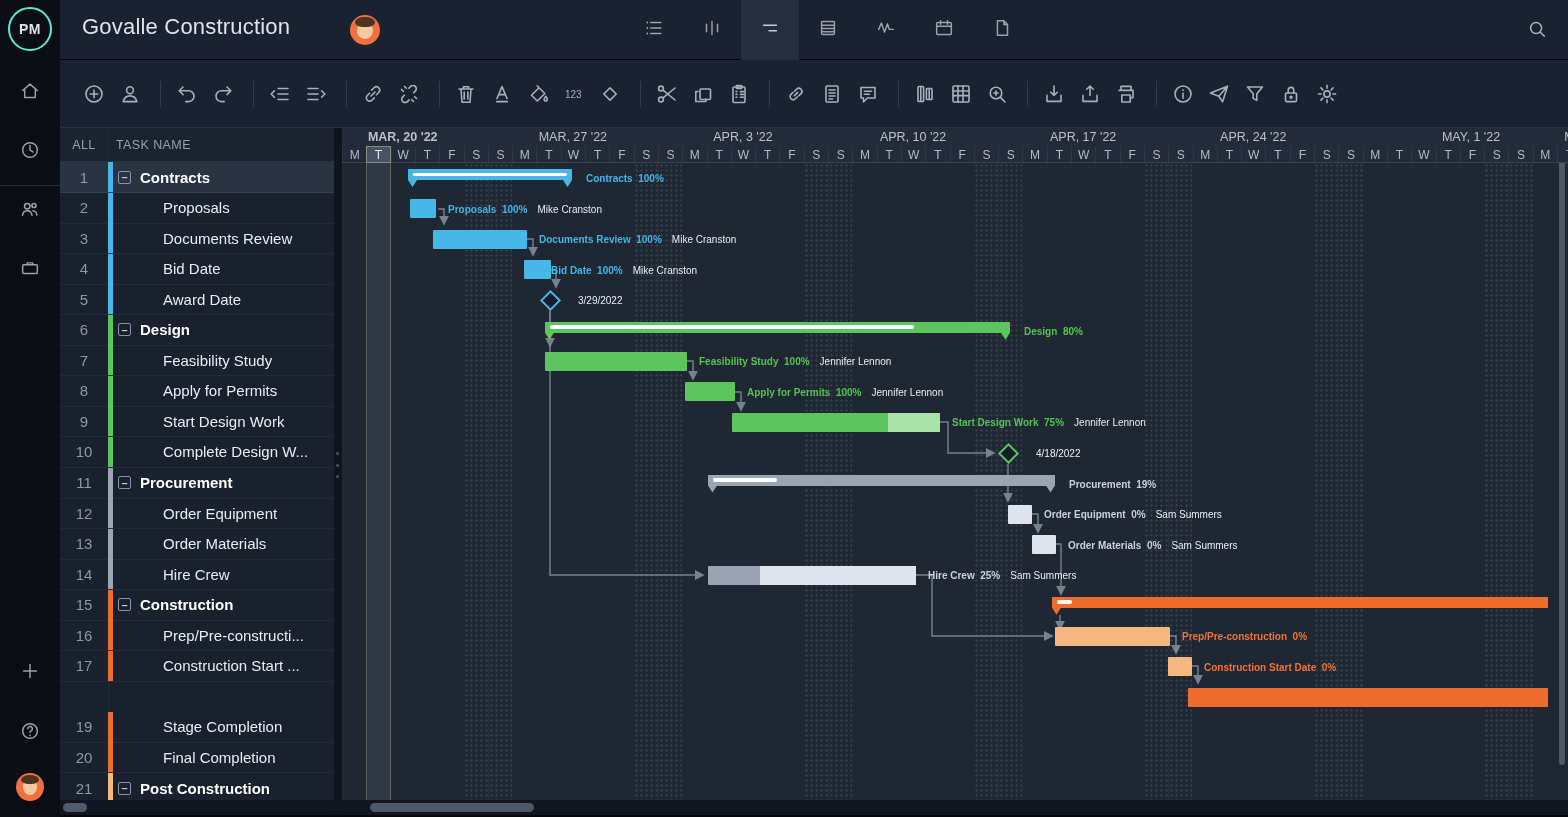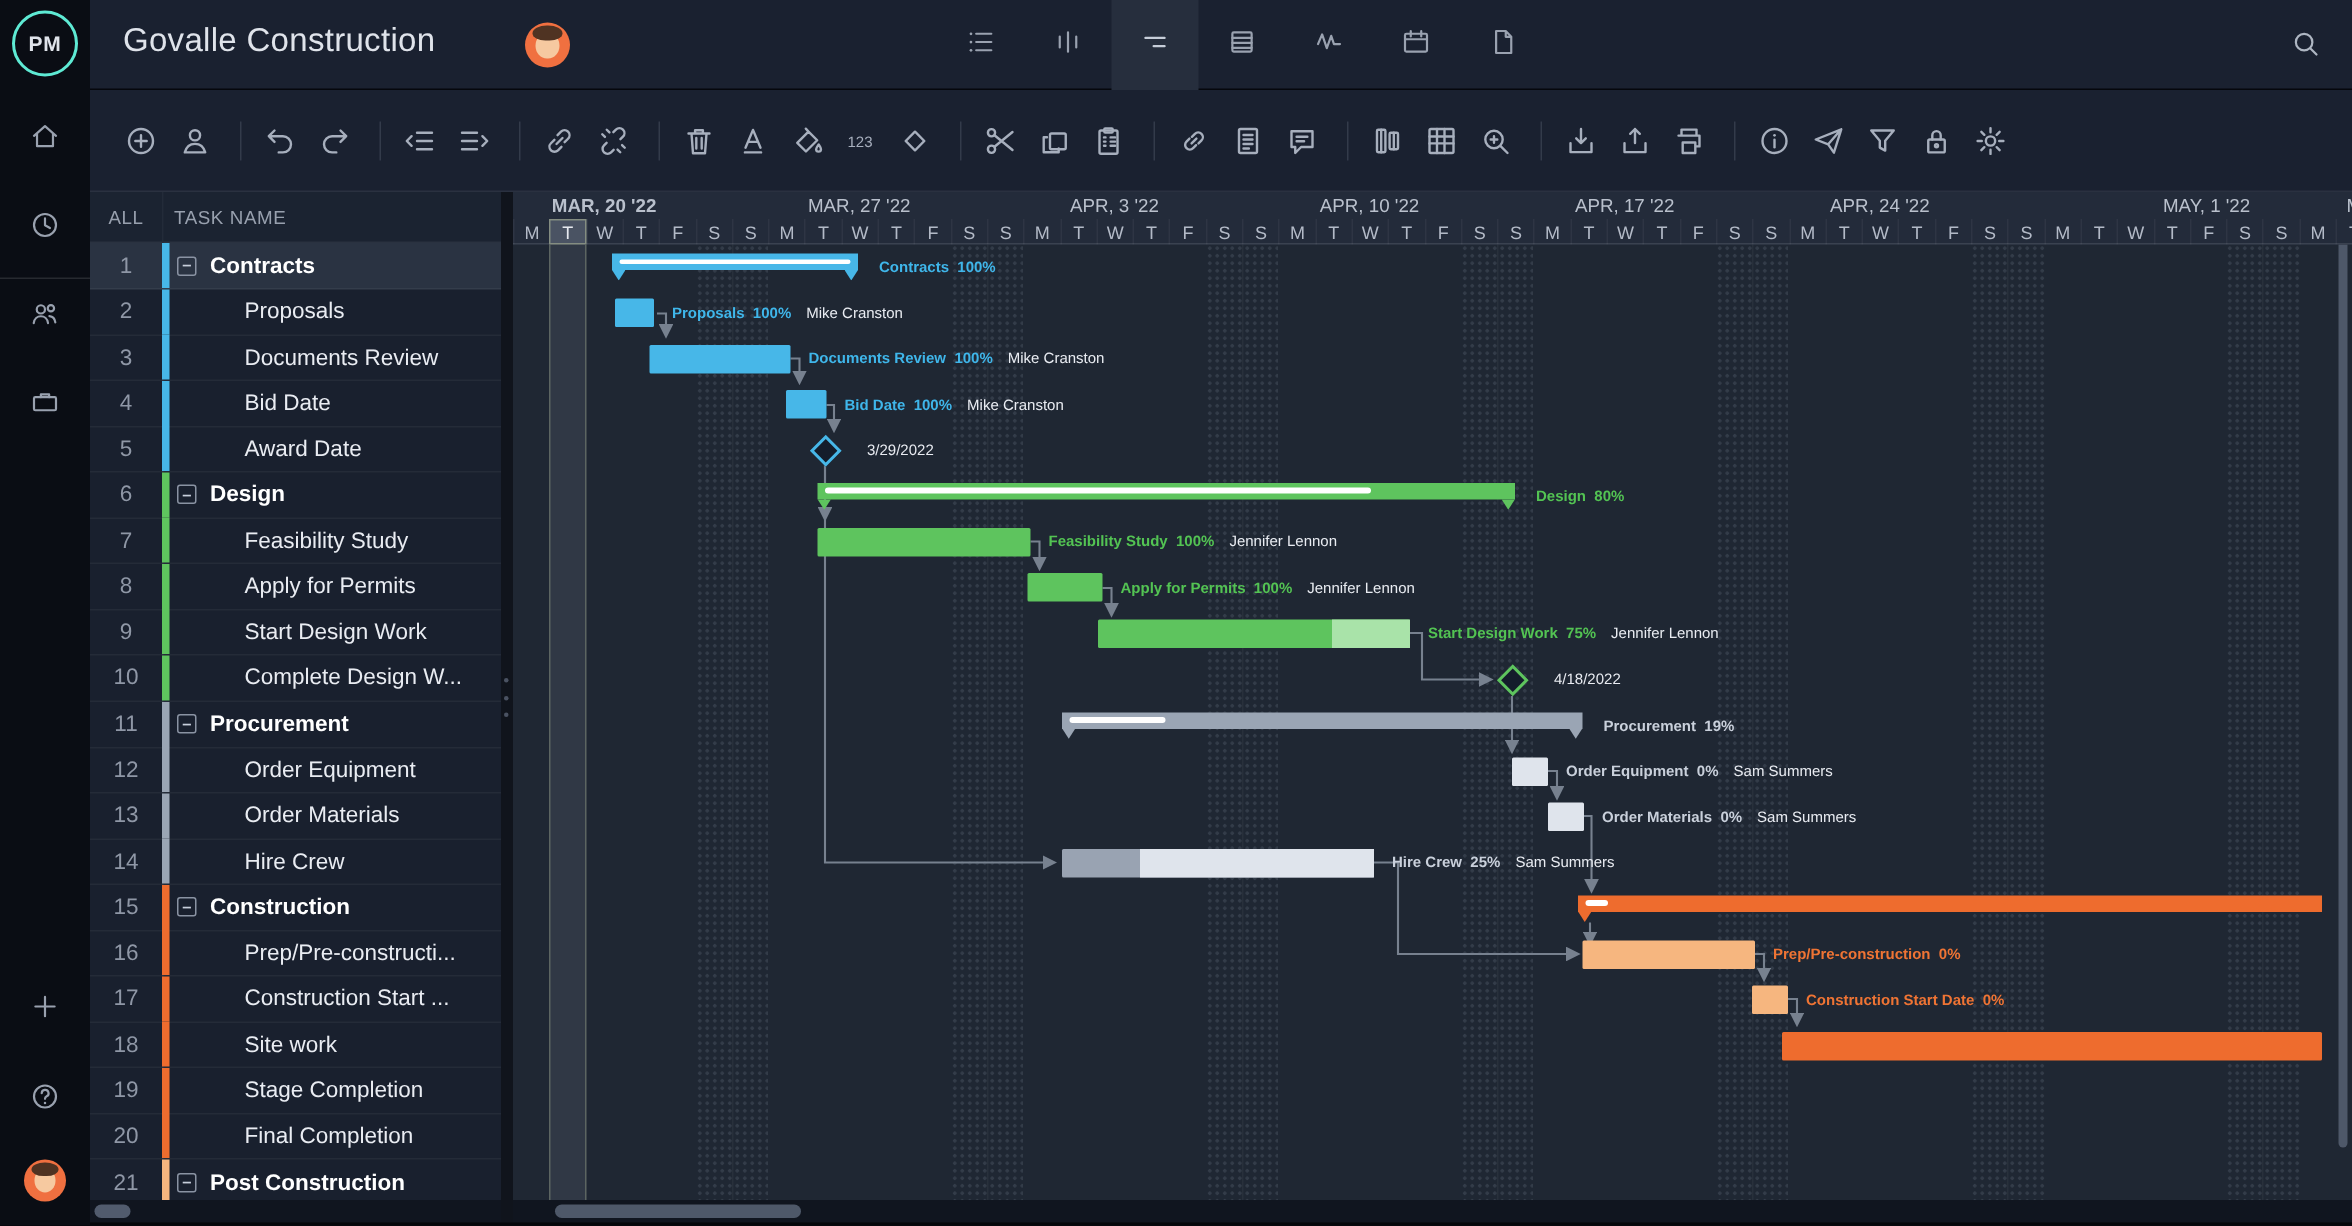--- a/index.html
+++ b/index.html
@@ -385,25 +385,20 @@
       <div class="trow " style="top: 492.25px;">
         <div class="num">16</div>
         <div class="stripe" style="background:#ee6c2e"></div>
         <div class="tname" style="left:103px">Prep/Pre-constructi...</div>
       </div>
       <div class="trow " style="top: 522.8px;">
         <div class="num">17</div>
         <div class="stripe" style="background:#ee6c2e"></div>
         <div class="tname" style="left:103px">Construction Start ...</div>
       </div>
-      <div class="trow " style="top: 553.35px;">
-        <div class="num">18</div>
-        <div class="stripe" style="background:#ee6c2e"></div>
-        <div class="tname" style="left:103px">Site work</div>
-      </div>
       <div class="trow " style="top: 583.9px;">
         <div class="num">19</div>
         <div class="stripe" style="background:#ee6c2e"></div>
         <div class="tname" style="left:103px">Stage Completion</div>
       </div>
       <div class="trow " style="top: 614.45px;">
         <div class="num">20</div>
         <div class="stripe" style="background:#ee6c2e"></div>
         <div class="tname" style="left:103px">Final Completion</div>
       </div>
@@ -516,21 +511,21 @@
         <div class="glabel" style="left: 106px; top: 30.55px;">
           <b style="color:#3fb6ea">Proposals&nbsp; 100%</b>
           <span class="asg">Mike Cranston</span>
         </div>
         <div class="gbar" style="left: 91px; width: 94px; top: 66.6px; background: rgb(71, 183, 232);"></div>
         <div class="glabel" style="left: 197px; top: 61.1px;">
           <b style="color:#3fb6ea">Documents Review&nbsp; 100%</b>
           <span class="asg">Mike Cranston</span>
         </div>
         <div class="gbar" style="left: 182px; width: 27px; top: 97.15px; background: rgb(71, 183, 232);"></div>
-        <div class="glabel" style="left: 221px; top: 91.65px;">
+        <div class="glabel" style="left: 209px; top: 91.65px;">
           <b style="color:#3fb6ea">Bid Date&nbsp; 100%</b>
           <span class="asg">Mike Cranston</span>
         </div>
         <div class="gmilestone" style="left: 200.5px; top: 130.2px; border: 2.5px solid rgb(71, 183, 232);"></div>
         <div class="glabel" style="left: 236px; top: 122.2px;">
           <span class="asg" style="margin-left:0">3/29/2022</span>
         </div>
         <div class="gsummary" style="left: 203px; width: 465px; top: 158.75px; background: rgb(94, 196, 94);">
           <div class="gprog" style="width: 364px;"></div>
         </div>

